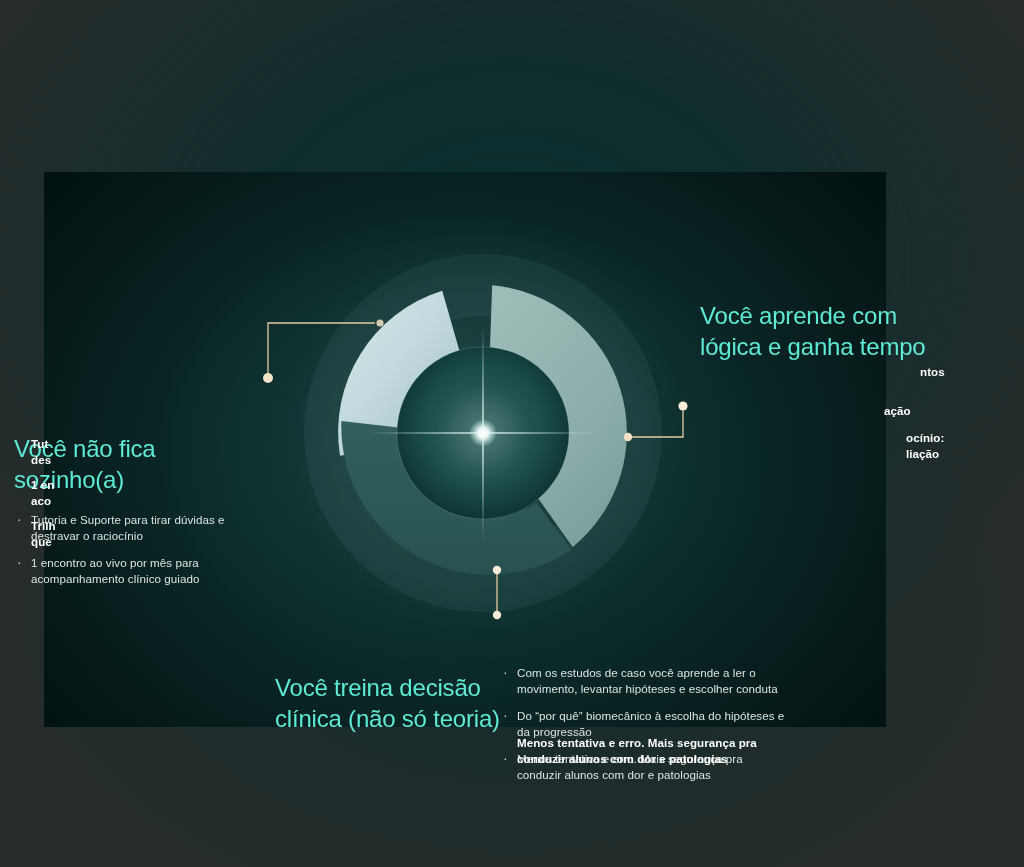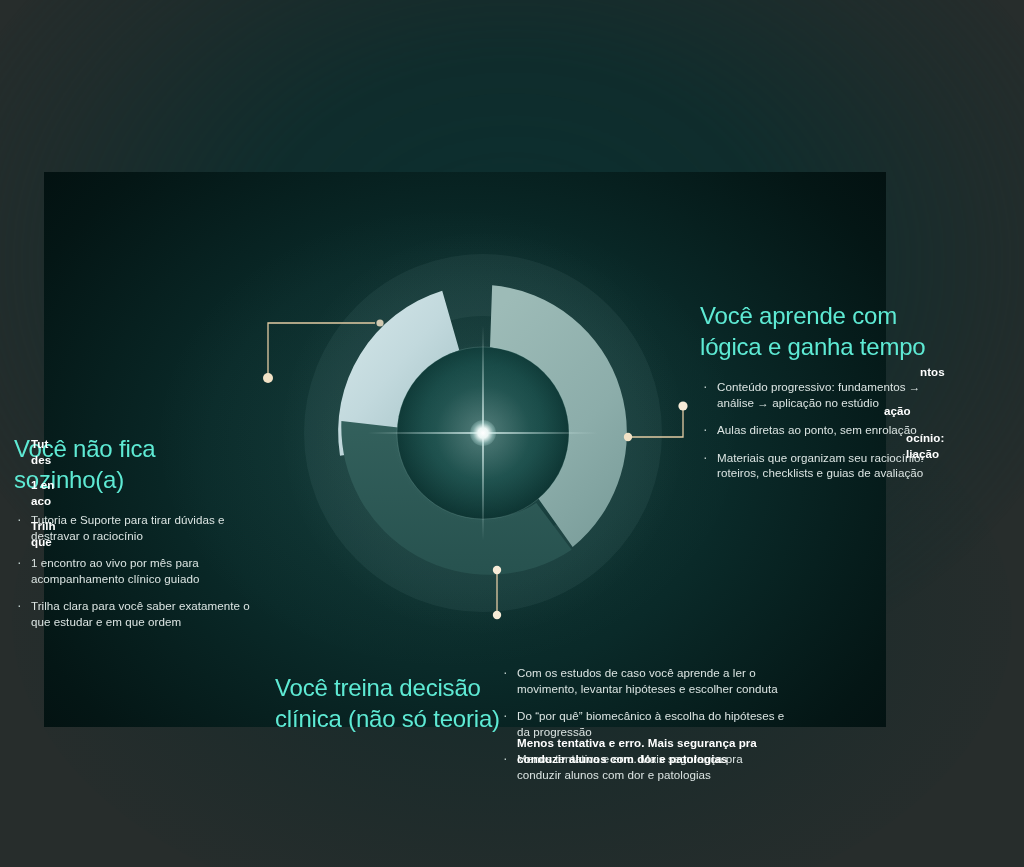--- a/index.html
+++ b/index.html
@@ -202,39 +202,33 @@
     <line x1="12" y1="7" x2="12" y2="52" stroke="#e2cba4" stroke-width="1.3"></line>
     <circle cx="12" cy="7" r="4.2" fill="#f7ecd8"></circle>
     <circle cx="12" cy="52" r="4.2" fill="#f7ecd8"></circle>
   </svg>
 
   <div class="block block-left">
     <div class="heading">Você não fica sozinho(a)</div>
     <ul class="bullets">
       <li>Tutoria e Suporte para tirar dúvidas e destravar o raciocínio</li>
       <li>1 encontro ao vivo por mês para acompanhamento clínico guiado</li>
-      <li>Trilha clara para você saber exatamente o que estudar e em que ordem</li>
     </ul>
   </div>
 
   <div class="artifact" style="left:31px; top:436px; white-space:pre-line;">Tut
 des</div>
   <div class="artifact" style="left:31px; top:477px; white-space:pre-line;">1 en
 aco</div>
   <div class="artifact" style="left:31px; top:518px; white-space:pre-line;">Trilh
 que</div>
 
   <div class="block block-right">
     <div class="heading">Você aprende com
 lógica e ganha tempo</div>
-    <ul class="bullets">
-      <li>Conteúdo progressivo: fundamentos → análise → aplicação no estúdio</li>
-      <li>Aulas diretas ao ponto, sem enrolação</li>
-      <li>Materiais que organizam seu raciocínio: roteiros, checklists e guias de avaliação</li>
-    </ul>
   </div>
 
   <div class="artifact" style="left:920px; top:364px;">ntos</div>
   <div class="artifact" style="left:884px; top:403px;">ação</div>
   <div class="artifact" style="left:884px; top:430px; white-space:pre-line;margin-left:22px;">ocínio:
 liação</div>
 
   <div class="block block-bottom-head">
     <div class="heading">Você treina decisão
 clínica (não só teoria)</div>

